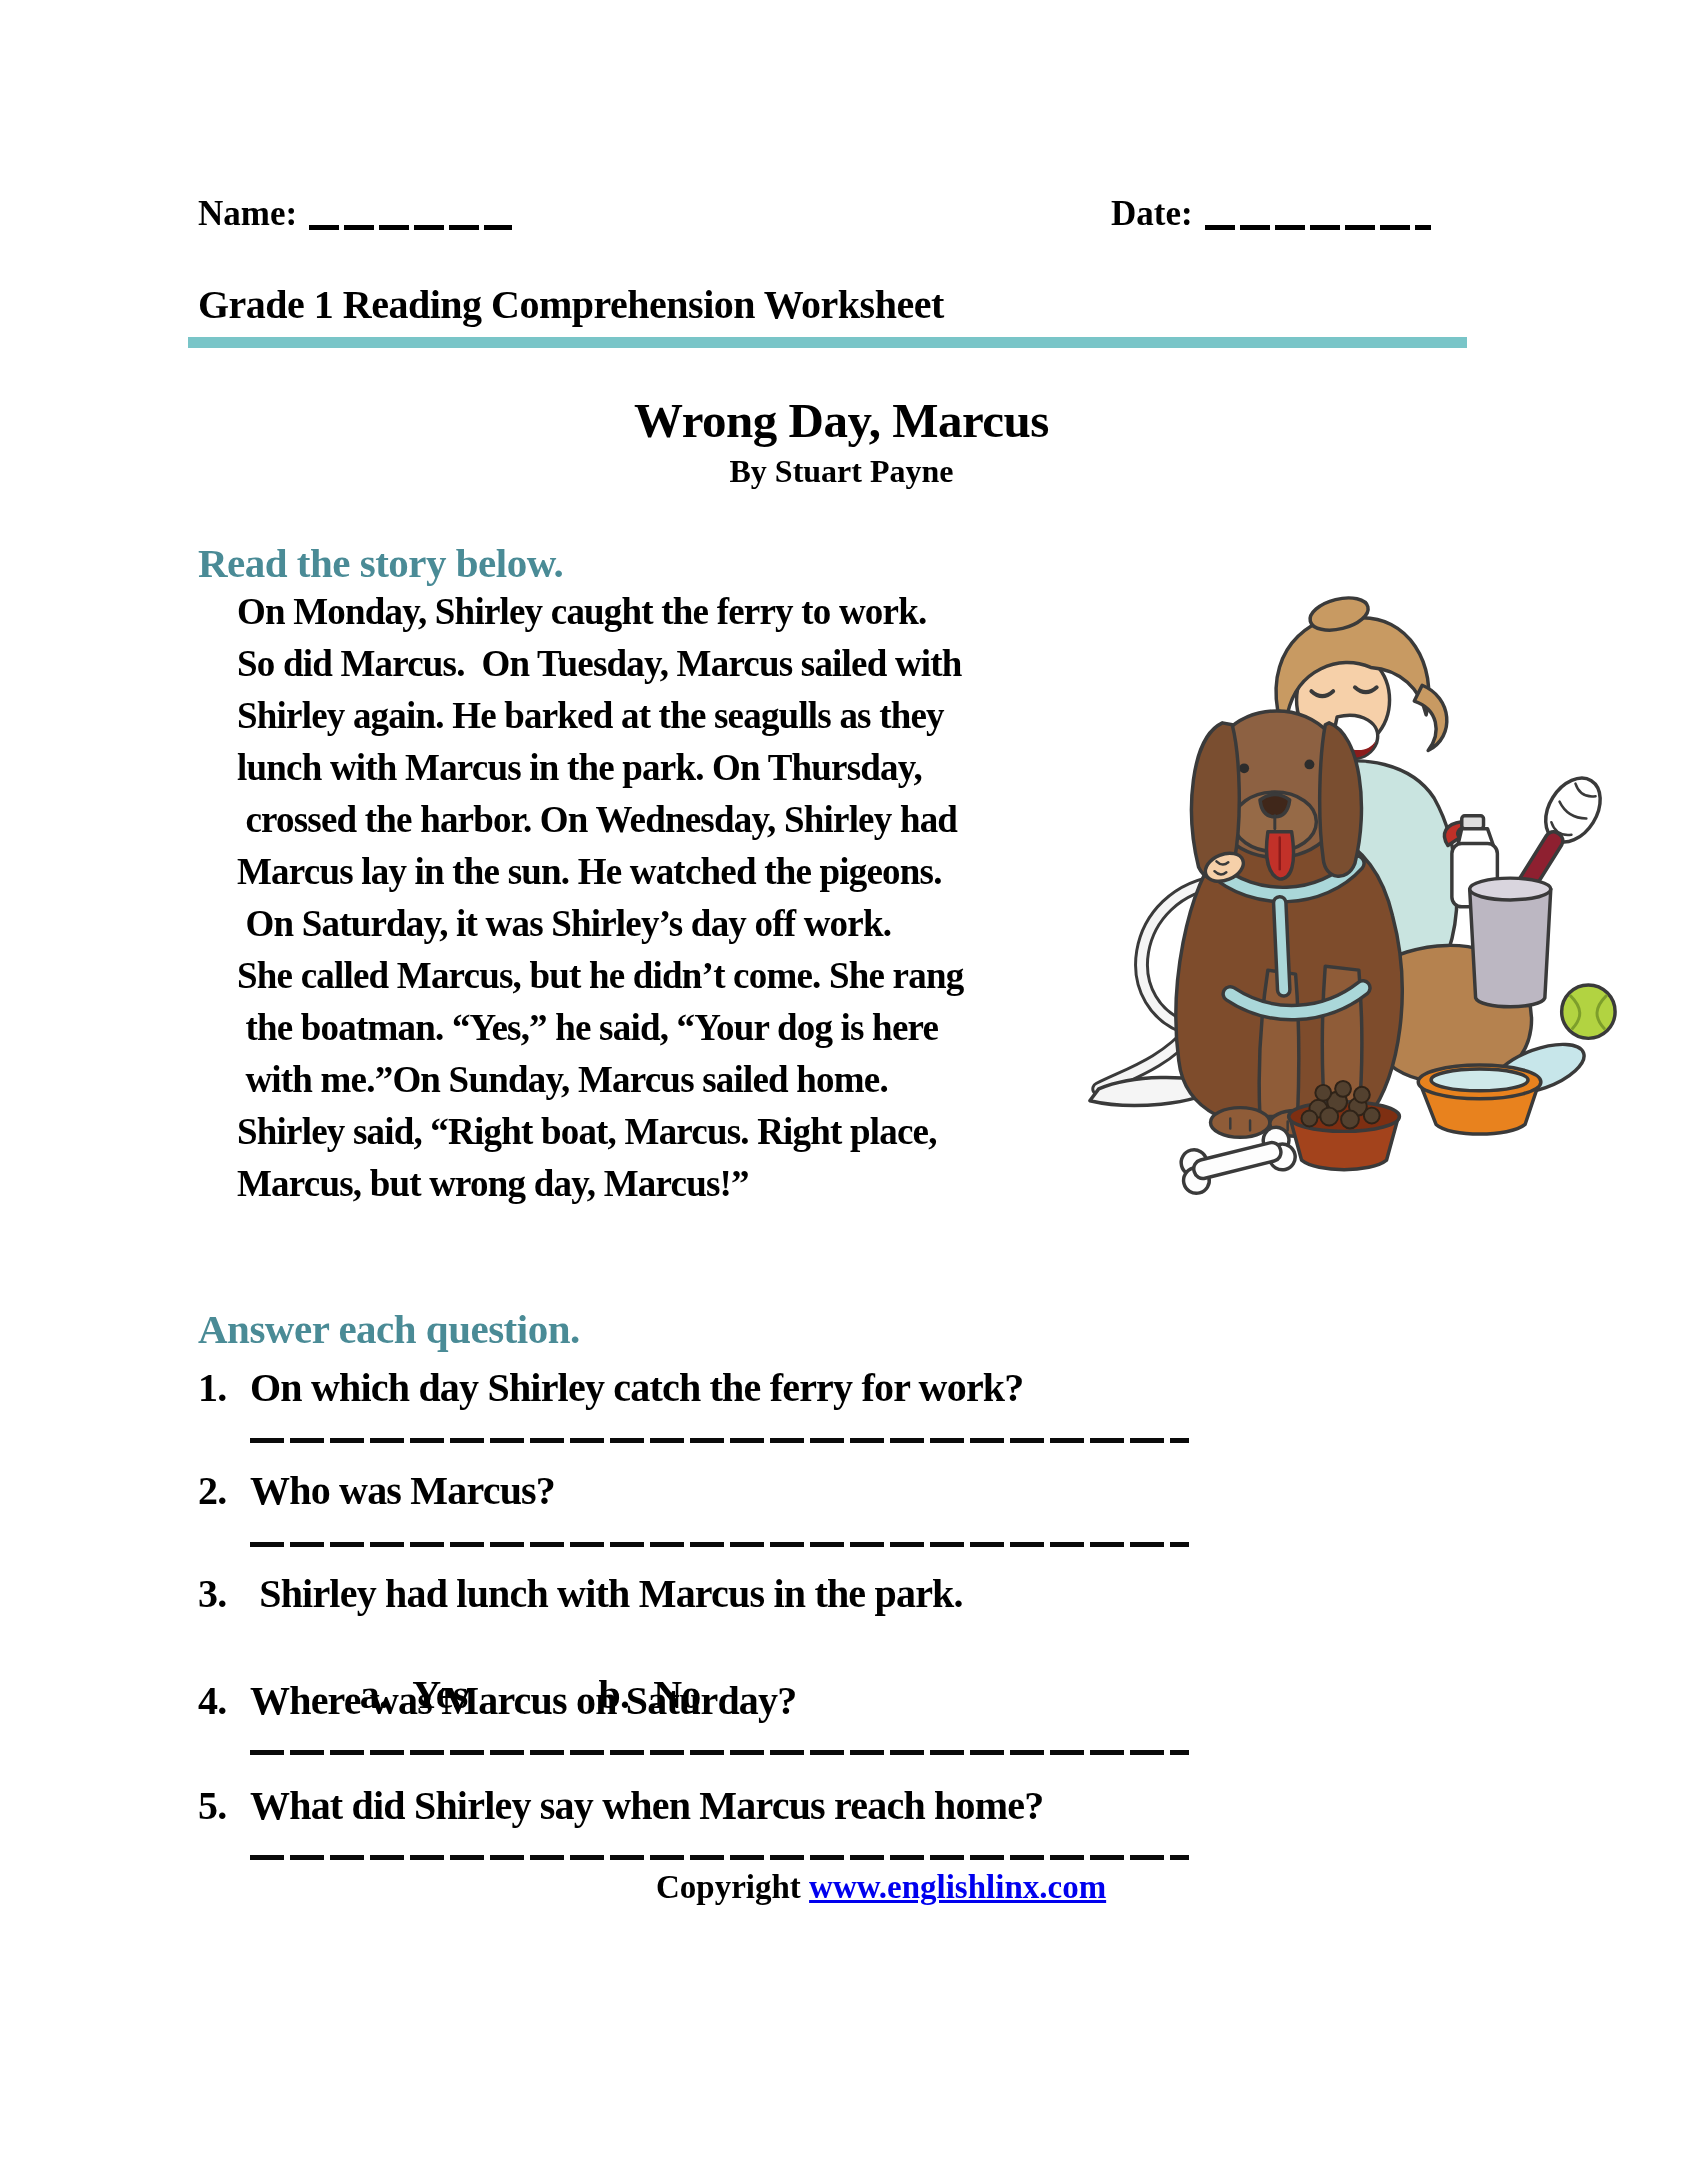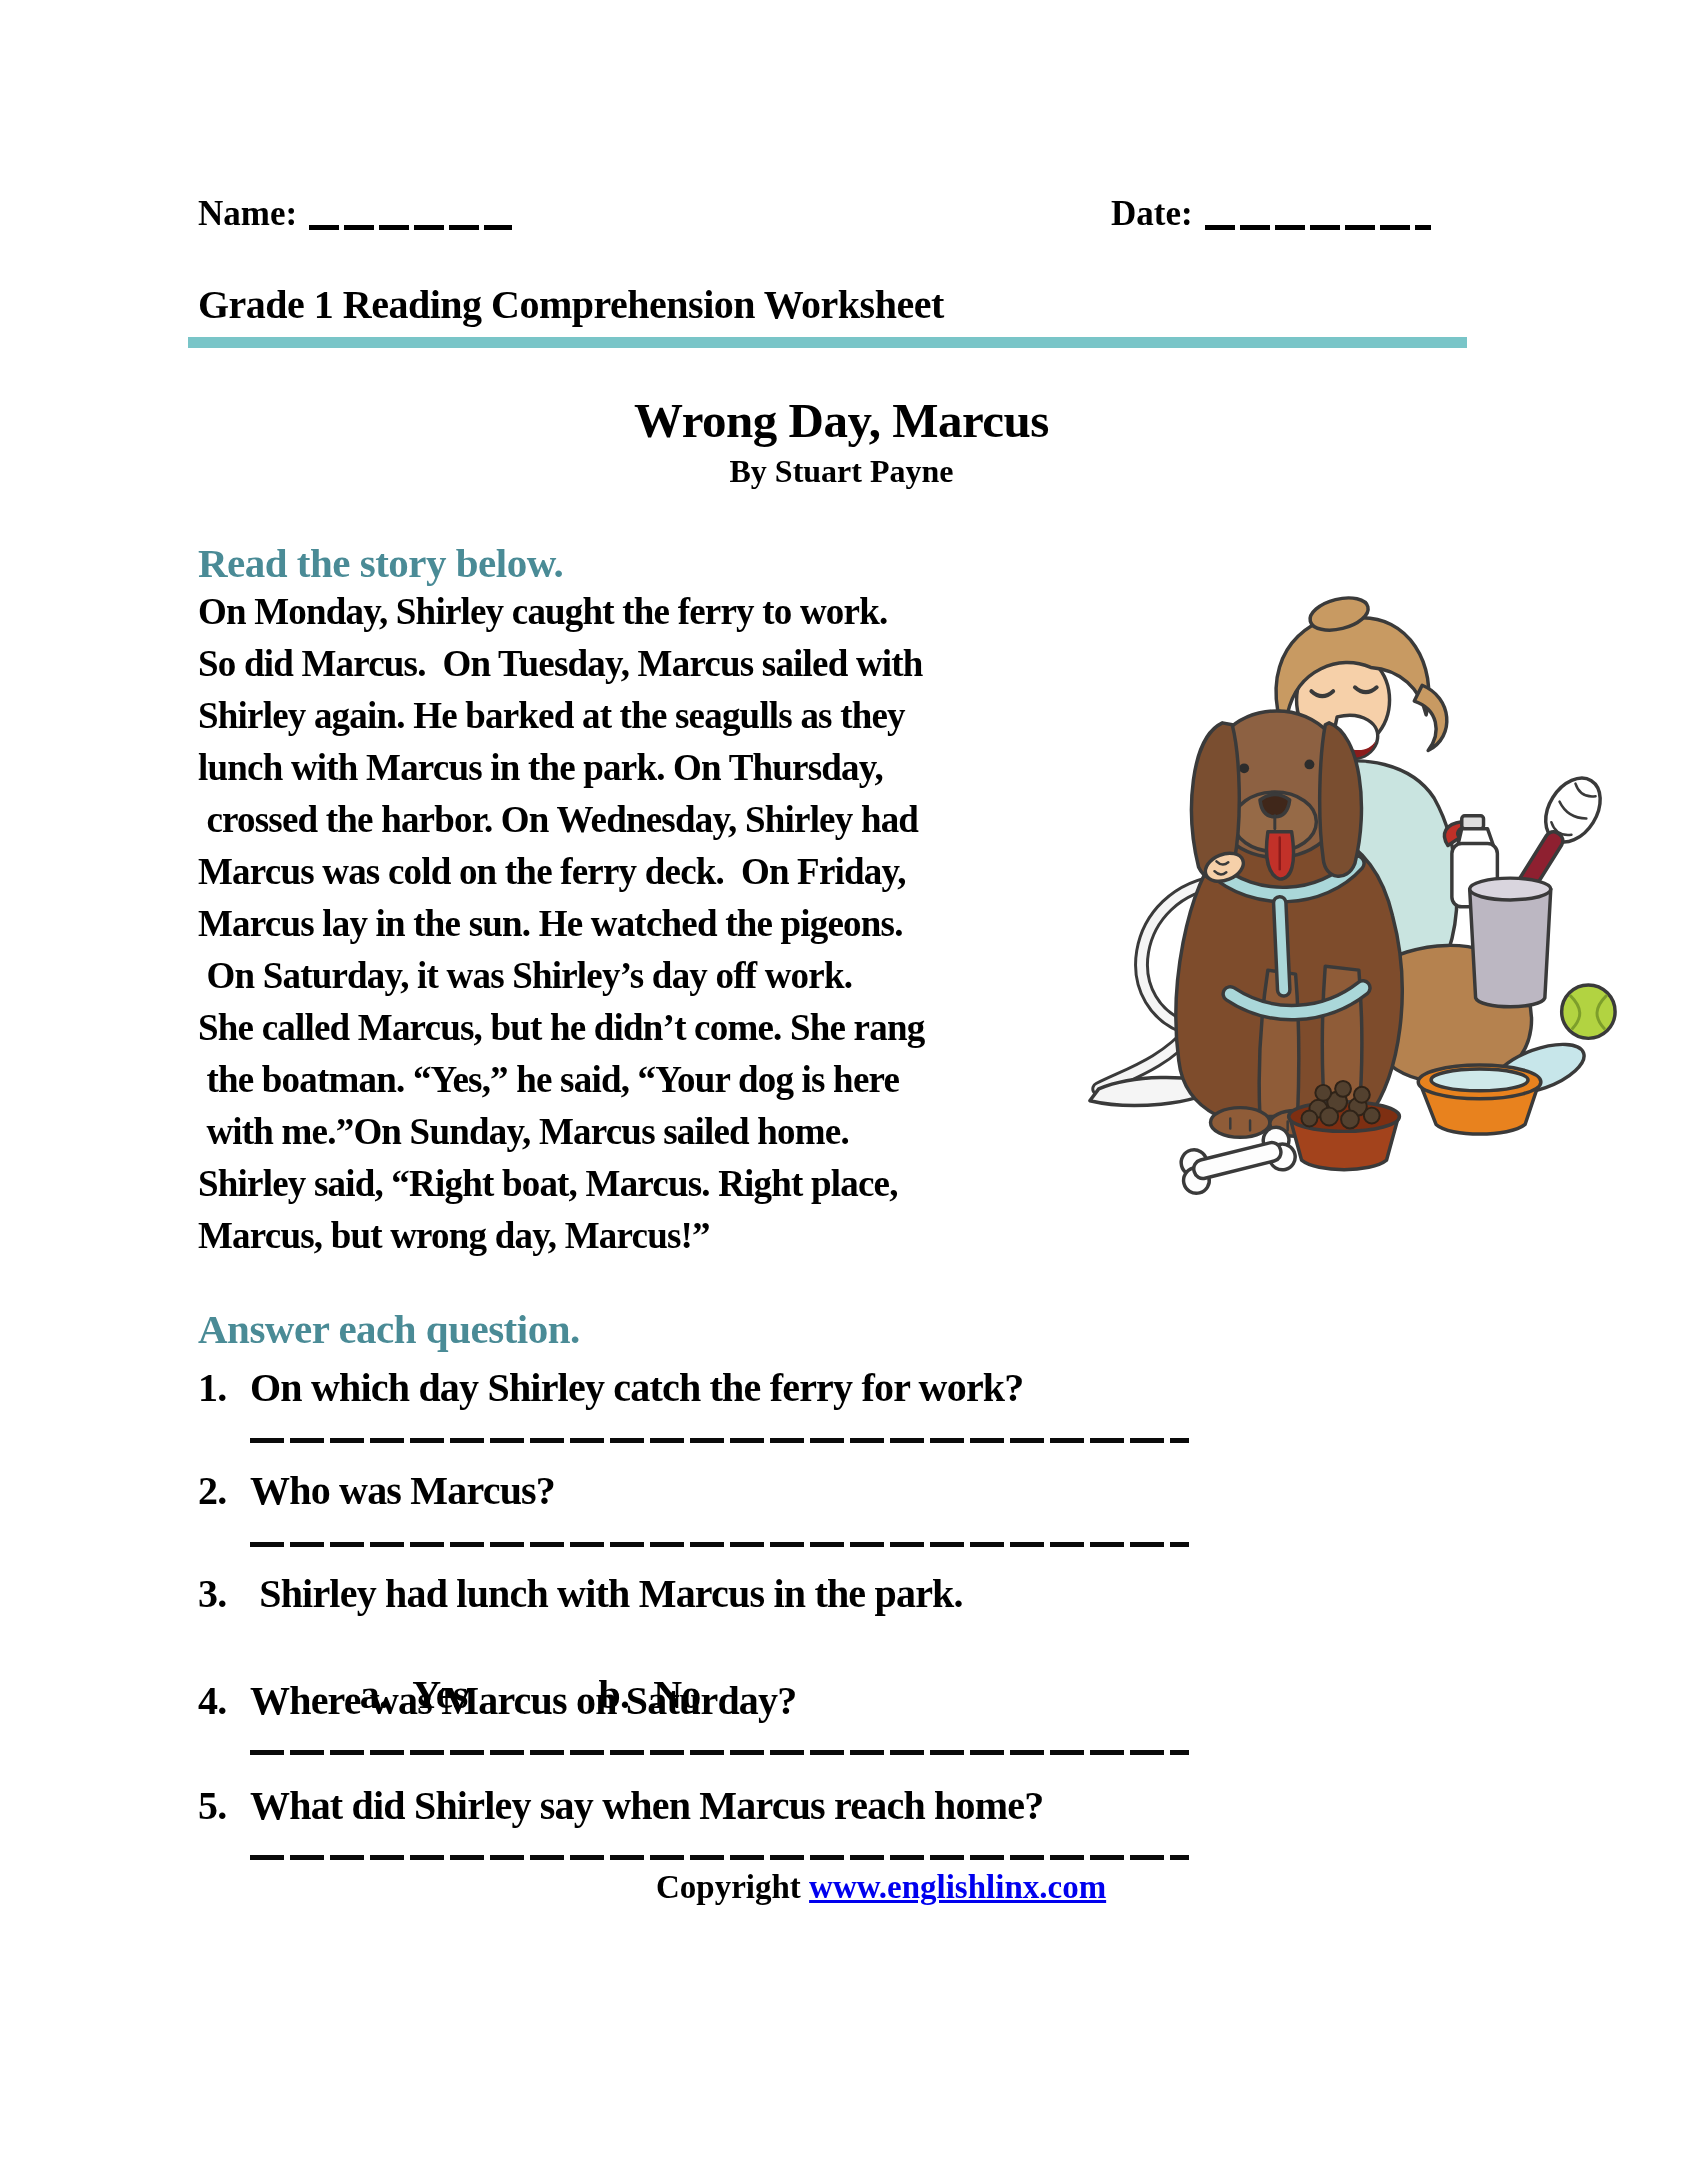--- a/index.html
+++ b/index.html
@@ -19,20 +19,21 @@
     background:repeating-linear-gradient(90deg,#000 0 30px,transparent 30px 35px);
   }
   .grade-heading{font-size:40px;letter-spacing:-0.5px;}
   .teal-bar{background:var(--divider-teal,#79C5C8);}
   .doc-title{width:1683px;text-align:center;font-size:49px;letter-spacing:-0.5px;}
   .doc-byline{width:1683px;text-align:center;font-size:32px;}
   .section-instr{font-size:41px;color:var(--heading-teal,#4A8B96);letter-spacing:-0.5px;}
   .story-line{
     font-size:37px;line-height:52px;letter-spacing:-0.8px;
     white-space:pre;
+    margin-left:39px;
   }
   .q-row{display:flex;font-size:40px;letter-spacing:-0.8px;white-space:pre;}
   .q-num{display:inline-block;min-width:52px;}
   .answer-line{
     height:5px;width:939px;left:250px;
     background:repeating-linear-gradient(90deg,#0a0a0a 0 34px,transparent 34px 40px);
   }
   .options-row{font-size:40px;letter-spacing:-0.8px;white-space:pre;}
   .opt-label{margin-left:24px;}
   .opt-b{margin-left:131px;}
@@ -59,21 +60,20 @@
   <div class="abs doc-title" style="left:0;top:392px;">Wrong Day, Marcus</div>
   <div class="abs doc-byline" style="left:0;top:453px;">By Stuart Payne</div>
 
   <div class="abs section-instr" style="left:198px;top:539px;">Read the story below.</div>
   <div class="abs" style="left:198px;top:586px;">
     <div class="story-line">On Monday, Shirley caught the ferry to work.</div>
     <div class="story-line">So did Marcus.  On Tuesday, Marcus sailed with</div>
     <div class="story-line">Shirley again. He barked at the seagulls as they</div>
     <div class="story-line">lunch with Marcus in the park. On Thursday,</div>
     <div class="story-line"> crossed the harbor. On Wednesday, Shirley had</div>
-    <div class="story-line">Marcus was cold on the ferry deck.  On Friday,</div>
     <div class="story-line">Marcus lay in the sun. He watched the pigeons.</div>
     <div class="story-line"> On Saturday, it was Shirley’s day off work.</div>
     <div class="story-line">She called Marcus, but he didn’t come. She rang</div>
     <div class="story-line"> the boatman. “Yes,” he said, “Your dog is here</div>
     <div class="story-line"> with me.”On Sunday, Marcus sailed home.</div>
     <div class="story-line">Shirley said, “Right boat, Marcus. Right place,</div>
     <div class="story-line">Marcus, but wrong day, Marcus!”</div>
   </div>
 
   <svg class="abs" style="left:1074px;top:574px;" width="549" height="634" viewBox="0 0 555 640" role="img">

